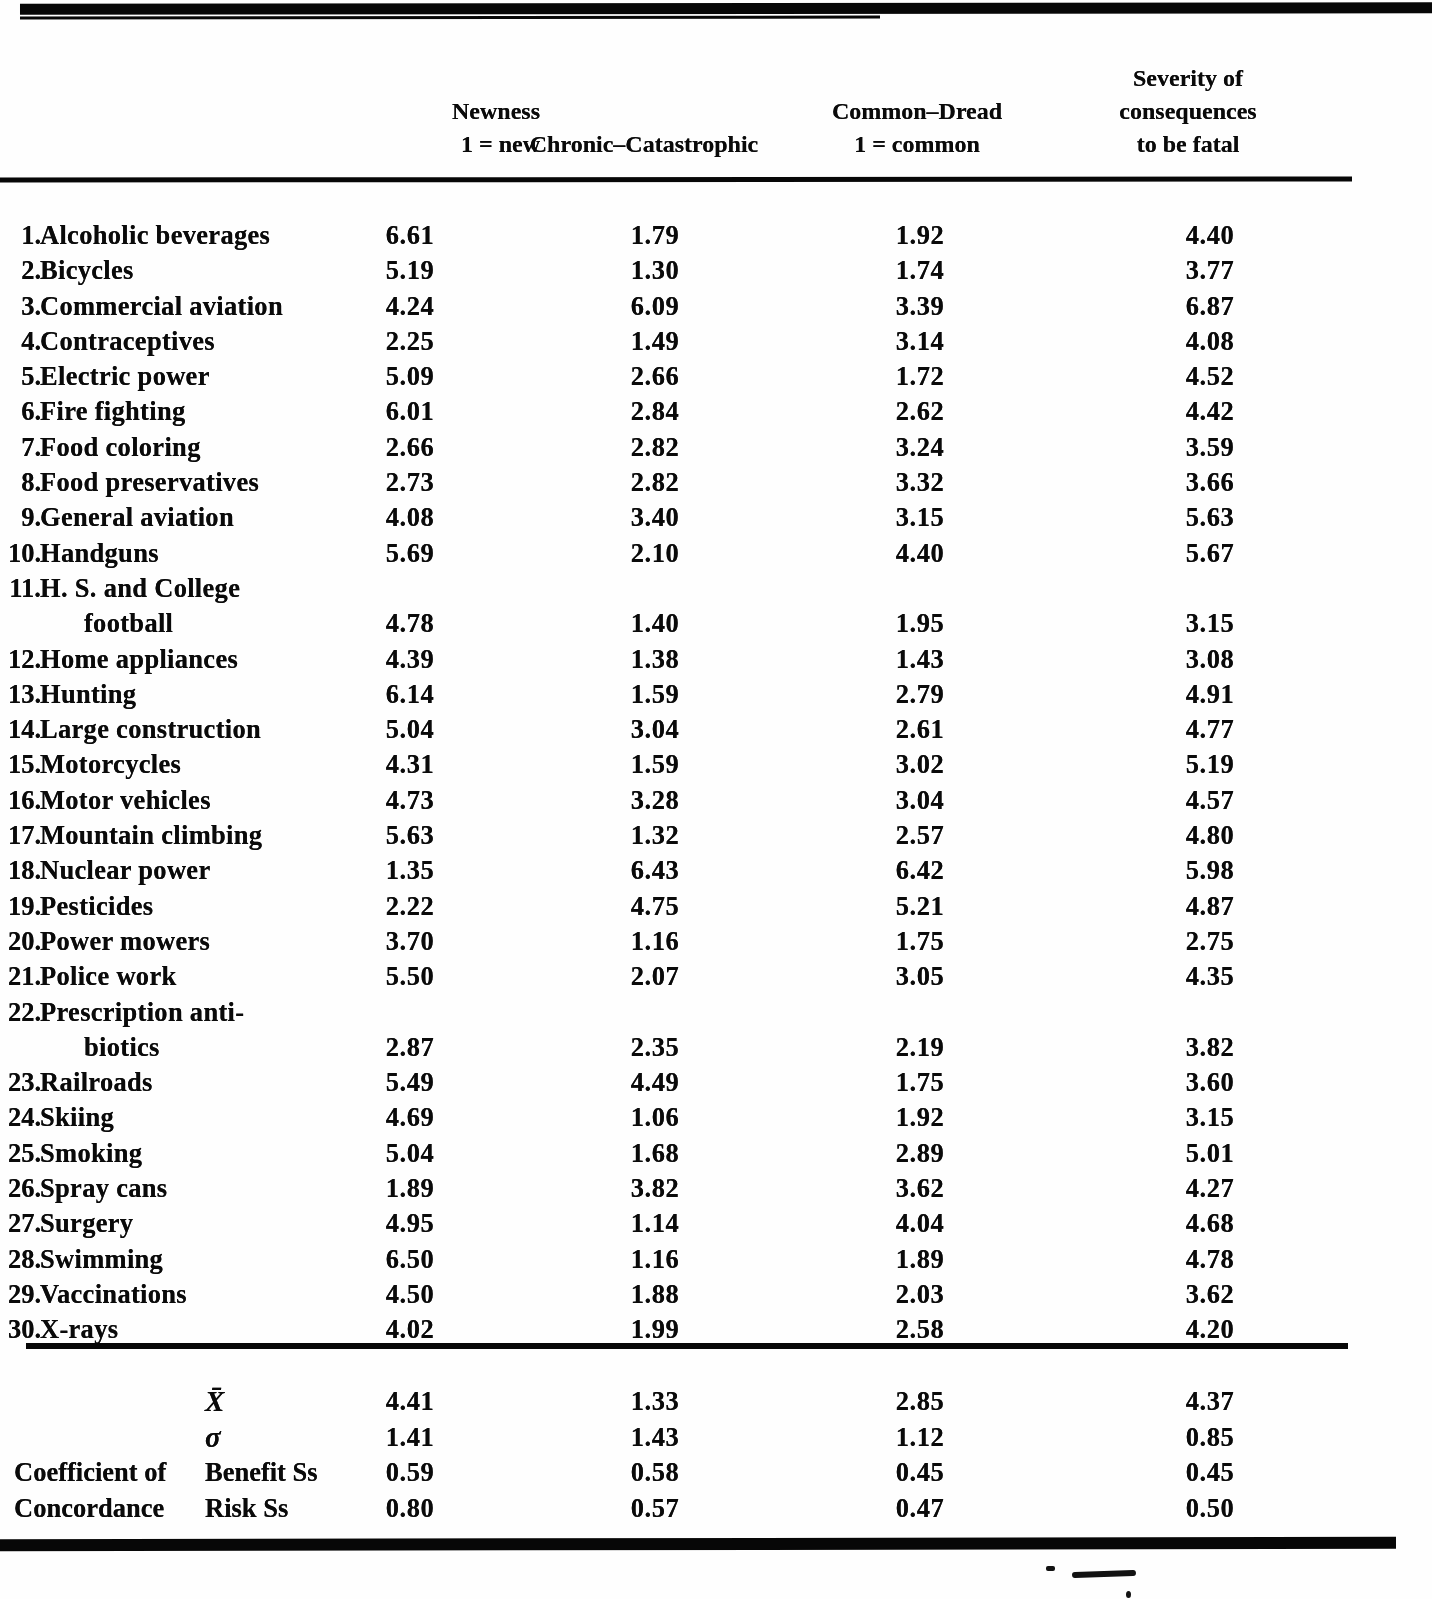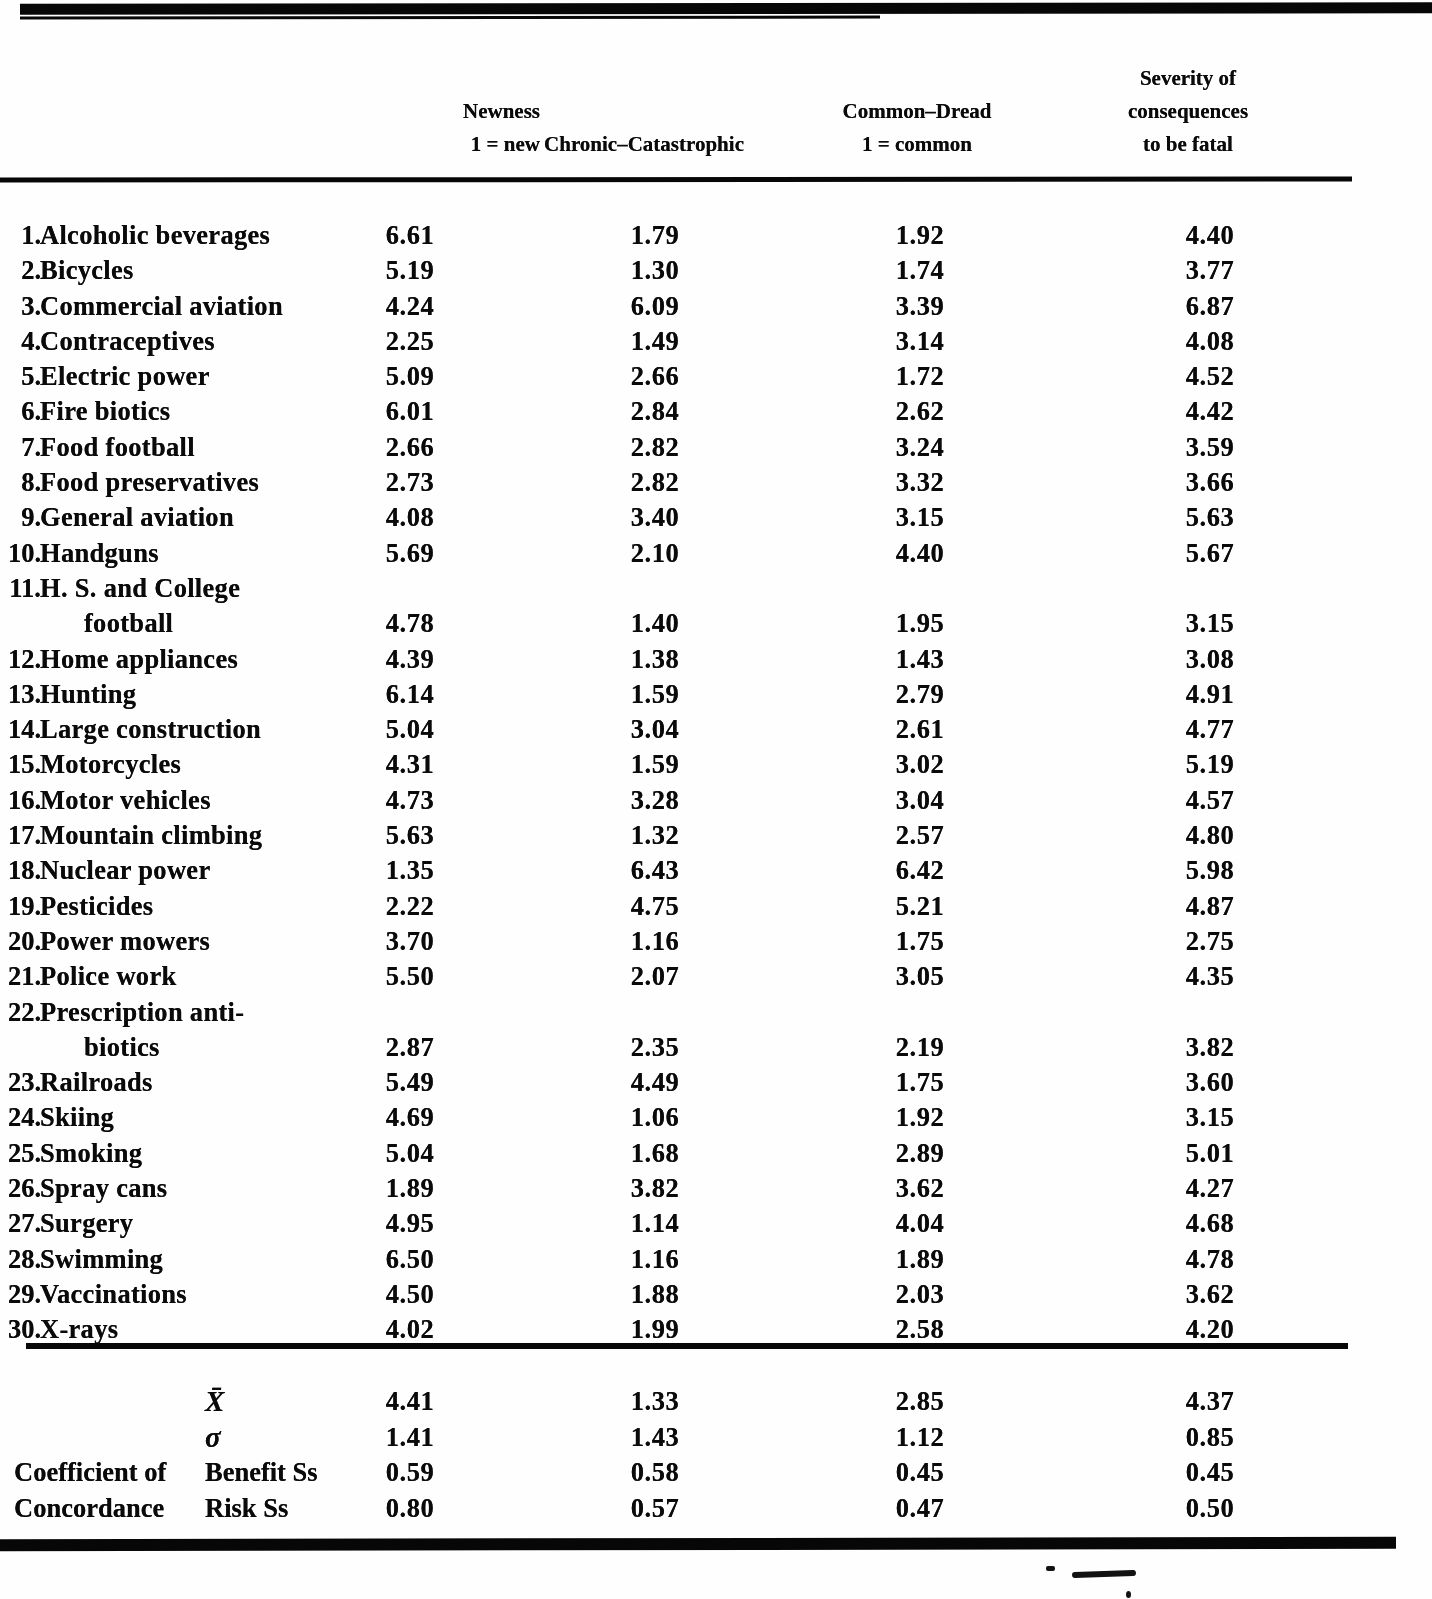--- a/index.html
+++ b/index.html
@@ -13,21 +13,21 @@
   .txt{text-shadow:0 0 0.6px rgba(0,0,0,.75);}
   
   .rule{position:absolute;background:#070707;}
   .rule-top{left:20px;top:3px;width:1412px;height:11px;transform:rotate(-.06deg);}
   .rule-top-echo{left:20px;top:16px;width:860px;height:3px;transform:rotate(-.05deg);}
   .rule-header{left:0;top:177px;width:1352px;height:5px;transform:rotate(-.05deg);}
   .rule-mid{left:26px;top:1343px;width:1322px;height:6px;}
   .rule-bottom{left:0;top:1538px;width:1396px;height:12px;transform:rotate(-.1deg);}
   
   .thead{position:absolute;left:0;top:0;width:1432px;height:177px;}
-  .hcol{position:absolute;bottom:16px;text-align:center;font-size:21px;line-height:33px;white-space:nowrap;}
+  .hcol{position:absolute;bottom:16px;text-align:center;font-size:24px;line-height:33px;white-space:nowrap;}
   .hc1{left:290px;width:250px;text-align:right;}
   .hc2{left:469px;width:350px;}
   .hc3{left:767px;width:300px;}
   .hc4{left:1038px;width:300px;}
   
   .tbody{position:absolute;left:0;top:218px;width:1432px;}
   .row{position:relative;height:35.3px;font-size:26.5px;line-height:35.3px;}
   .srow{position:relative;height:35.6px;font-size:26.5px;line-height:35.6px;}
   .num{position:absolute;left:0;width:41px;text-align:right;}
   .lbl{position:absolute;left:40px;white-space:nowrap;letter-spacing:.3px;}
@@ -110,29 +110,29 @@
       <div class="row">
         <span class="num txt">5.</span>
         <span class="lbl txt">Electric power</span>
         <span class="val v1 txt">5.09</span>
         <span class="val v2 txt">2.66</span>
         <span class="val v3 txt">1.72</span>
         <span class="val v4 txt">4.52</span>
       </div>
       <div class="row">
         <span class="num txt">6.</span>
-        <span class="lbl txt">Fire biotics</span>
+        <span class="lbl txt">Fire fighting</span>
         <span class="val v1 txt">6.01</span>
         <span class="val v2 txt">2.84</span>
         <span class="val v3 txt">2.62</span>
         <span class="val v4 txt">4.42</span>
       </div>
       <div class="row">
         <span class="num txt">7.</span>
-        <span class="lbl txt">Food football</span>
+        <span class="lbl txt">Food coloring</span>
         <span class="val v1 txt">2.66</span>
         <span class="val v2 txt">2.82</span>
         <span class="val v3 txt">3.24</span>
         <span class="val v4 txt">3.59</span>
       </div>
       <div class="row">
         <span class="num txt">8.</span>
         <span class="lbl txt">Food preservatives</span>
         <span class="val v1 txt">2.73</span>
         <span class="val v2 txt">2.82</span>

